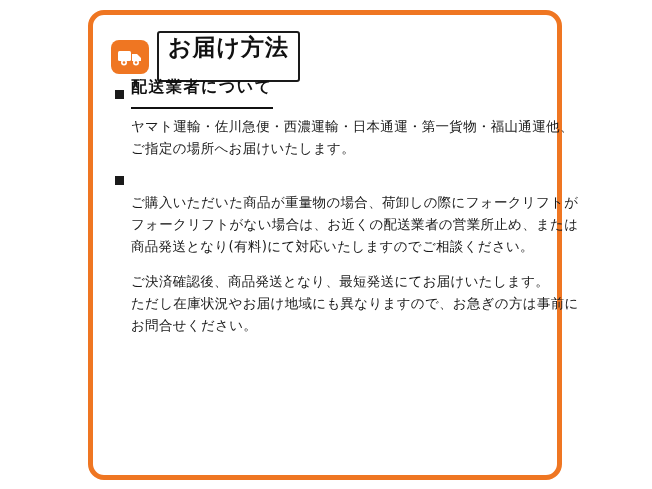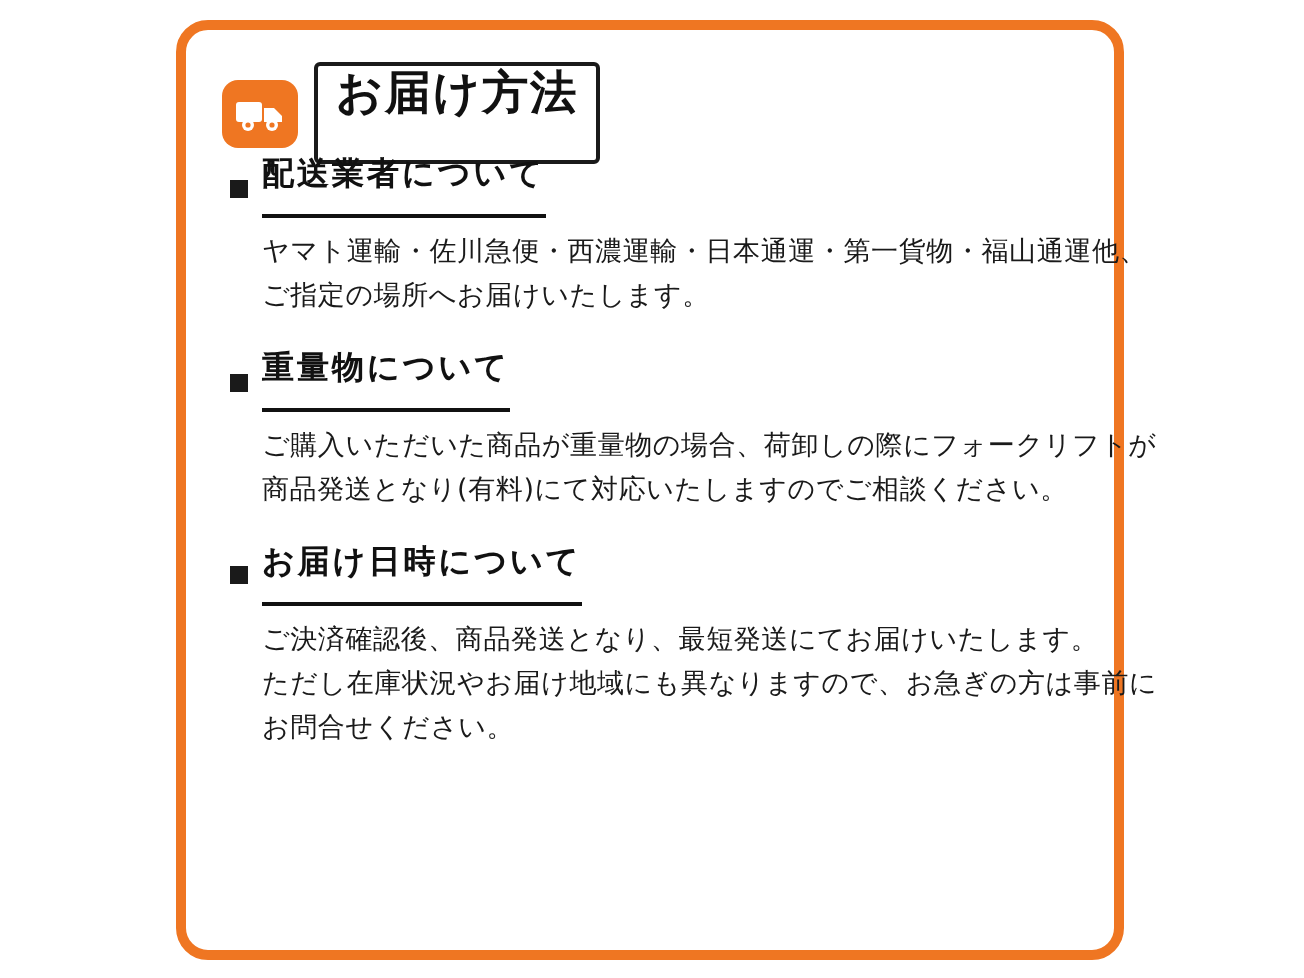--- a/index.html
+++ b/index.html
@@ -154,33 +154,29 @@
         </div>
         <div class="section-body">
           <div class="body-line">ヤマト運輸・佐川急便・西濃運輸・日本通運・第一貨物・福山通運他、</div>
           <div class="body-line">ご指定の場所へお届けいたします。</div>
         </div>
       </div>
 
       <div class="section">
         <div class="section-head">
           <span class="bullet-square"></span>
-          <span class="section-title">重量物について</span>
         </div>
         <div class="section-body">
           <div class="body-line">ご購入いただいた商品が重量物の場合、荷卸しの際にフォークリフトが</div>
+          <div class="body-line">フォークリフトがない場合は、お近くの配送業者の営業所止め、または</div>
           <div class="body-line">商品発送となり(有料)にて対応いたしますのでご相談ください。</div>
         </div>
       </div>
 
       <div class="section">
-        <div class="section-head">
-          <span class="bullet-square"></span>
-          <span class="section-title">お届け日時について</span>
-        </div>
         <div class="section-body">
           <div class="body-line">ご決済確認後、商品発送となり、最短発送にてお届けいたします。</div>
           <div class="body-line">ただし在庫状況やお届け地域にも異なりますので、お急ぎの方は事前に</div>
           <div class="body-line">お問合せください。</div>
         </div>
       </div>
 
     </div>
   </div>
 </div>

